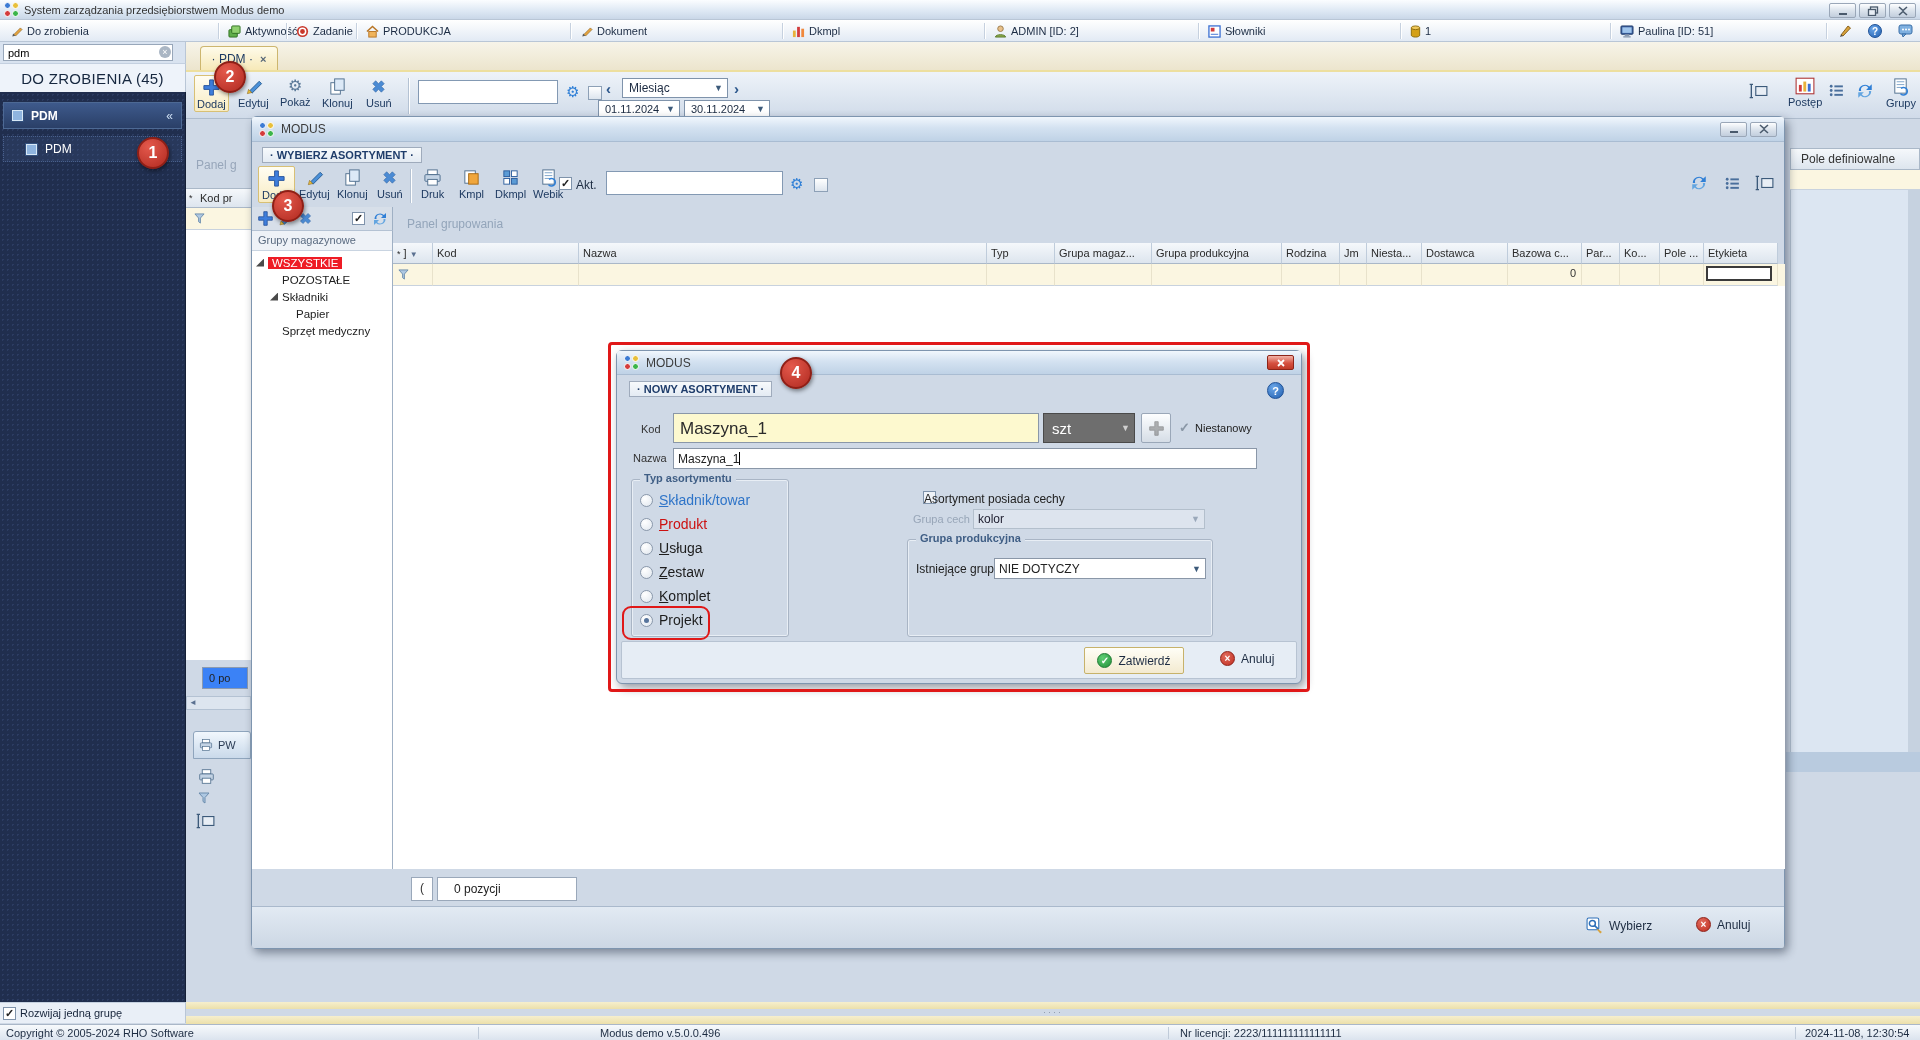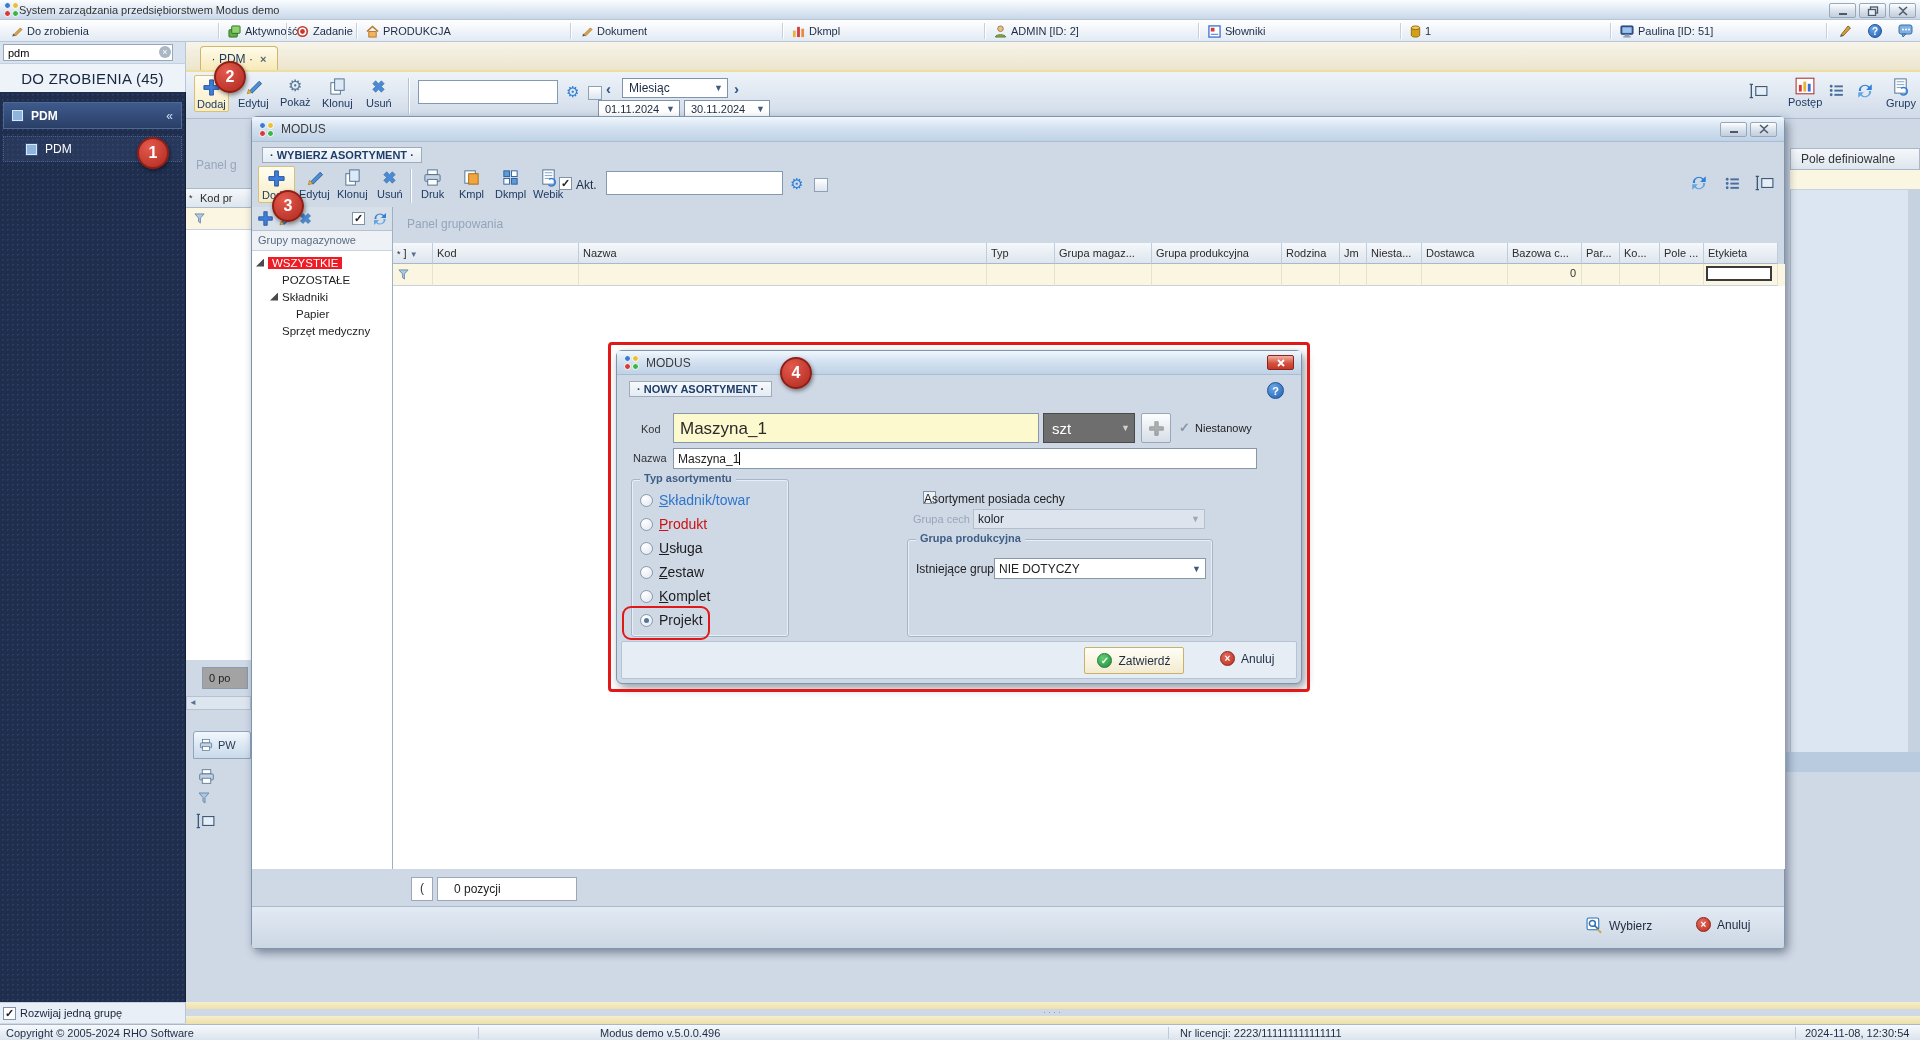--- a/index.html
+++ b/index.html
@@ -1,21 +1,21 @@
 <!DOCTYPE html>
 <html><head>
 <meta charset="utf-8">
 <style>
 *{box-sizing:border-box;margin:0;padding:0}
 body{font-family:"Liberation Sans",sans-serif;background:#9aa7b8}
 #screen{position:relative;width:1920px;height:1040px;background:#cfd9e6;overflow:hidden;font-size:12px;color:#222}
 .abs{position:absolute}
 svg{display:block}
 
-.titlebar{left:0;top:0;width:1920px;height:20px;background:linear-gradient(#fbfdff,#dce7f3 60%,#c9d7e8);border-bottom:1px solid #b9c6d6;display:flex;align-items:center;padding:0 4px;font-size:11px;color:#333}
+.titlebar{left:0;top:0;width:1920px;height:20px;background:linear-gradient(#fbfdff,#dce7f3 60%,#c9d7e8);border-bottom:1px solid #b9c6d6;display:flex;align-items:center;gap:5px;padding:0 4px;font-size:11px;color:#333}
 .wincontrols{position:absolute;right:4px;top:3px;display:flex}
 .wbtn{width:27px;height:15px;border:1px solid #9aa7b8;border-radius:2px;background:linear-gradient(#fdfeff,#dbe3ec 50%,#c2cedd);display:flex;align-items:center;justify-content:center;margin-left:3px}
 .menubar{left:0;top:20px;width:1920px;height:22px;background:linear-gradient(#ffffff,#e2eaf4);border-bottom:1px solid #b9c6d6}
 .menuitem{position:absolute;top:2px;height:18px;display:flex;align-items:center;gap:4px;font-size:11px;color:#1c2c44;padding:0 4px;white-space:nowrap}
 .msep{position:absolute;top:3px;width:1px;height:16px;background:#c6d1df;box-shadow:1px 0 0 #fff}
 
 .side-search{left:0;top:42px;width:186px;height:22px;background:#d9e3f0;border-right:1px solid #b9c6d6;border-bottom:1px solid #c4d0e0}
 .side-input{position:absolute;left:3px;top:2px;width:170px;height:17px;background:#fff;border:1px solid #98a7ba;font-size:11px;padding:0 16px 0 4px;font-family:"Liberation Sans",sans-serif}
 .clear-btn{position:absolute;left:159px;top:4px;width:12px;height:12px;border-radius:50%;background:#aab6c4;color:#fff;font-size:9px;line-height:12px;text-align:center}
 .side-head{left:0;top:64px;width:186px;height:28px;background:#eef3fa;border-right:1px solid #b9c6d6;display:flex;align-items:center;justify-content:center;font-size:15px;color:#16273f;letter-spacing:.3px}
@@ -401,21 +401,21 @@
   <span class="abs" style="left:196px;top:158px;color:#97a6ba;font-size:12px">Panel g</span>
   <div class="abs" style="left:186px;top:188px;width:65px;height:20px;background:linear-gradient(#f5f8fb,#dde5ee);border-top:1px solid #aab8c8;border-bottom:1px solid #aab8c8;font-size:11px;color:#2b2b2b;padding:3px 2px 0 14px;overflow:hidden;white-space:nowrap">
     <span style="position:absolute;left:3px;top:4px;font-size:9px">*</span>
     <span>Kod pr</span></div>
   <div class="abs" style="left:186px;top:208px;width:65px;height:22px;background:#fbf6e1;border-bottom:1px solid #c8d2de">
     <svg width="11" height="11" style="position:absolute;left:8px;top:5px">
         <use href="#i-funnel"></use>
       </svg>
     </div>
   <div class="abs" style="left:186px;top:230px;width:65px;height:430px;background:#fff"></div>
-  <div class="abs" style="left:202px;top:667px;width:46px;height:22px;background:#a3a3a3;border:1px solid #8a9ab0;font-size:11px;color:#222;padding:4px 0 0 6px"><span>0 po</span></div>
+  <div class="abs" style="left:202px;top:667px;width:46px;height:22px;background:#3b82f6;border:1px solid #8a9ab0;font-size:11px;color:#222;padding:4px 0 0 6px"><span>0 po</span></div>
   <div class="abs" style="left:186px;top:696px;width:65px;height:14px;background:#dde5ef;border:1px solid #b4c2d3">
     <span style="position:absolute;left:2px;top:1px;font-size:8px;color:#5a7090">◄</span>
     </div>
   <div class="abs" style="left:193px;top:731px;width:58px;height:28px;background:linear-gradient(#f1f7fd,#c9d9ea);border:1px solid #8fa5bd;border-radius:3px 3px 0 0;display:flex;align-items:center;gap:5px;padding:0 5px;font-size:11px;color:#2b3c55">
     <svg width="14" height="14">
         <use href="#i-print"></use>
       </svg>
     <span>PW</span>
     </div>
   <div class="abs" style="left:198px;top:768px">

